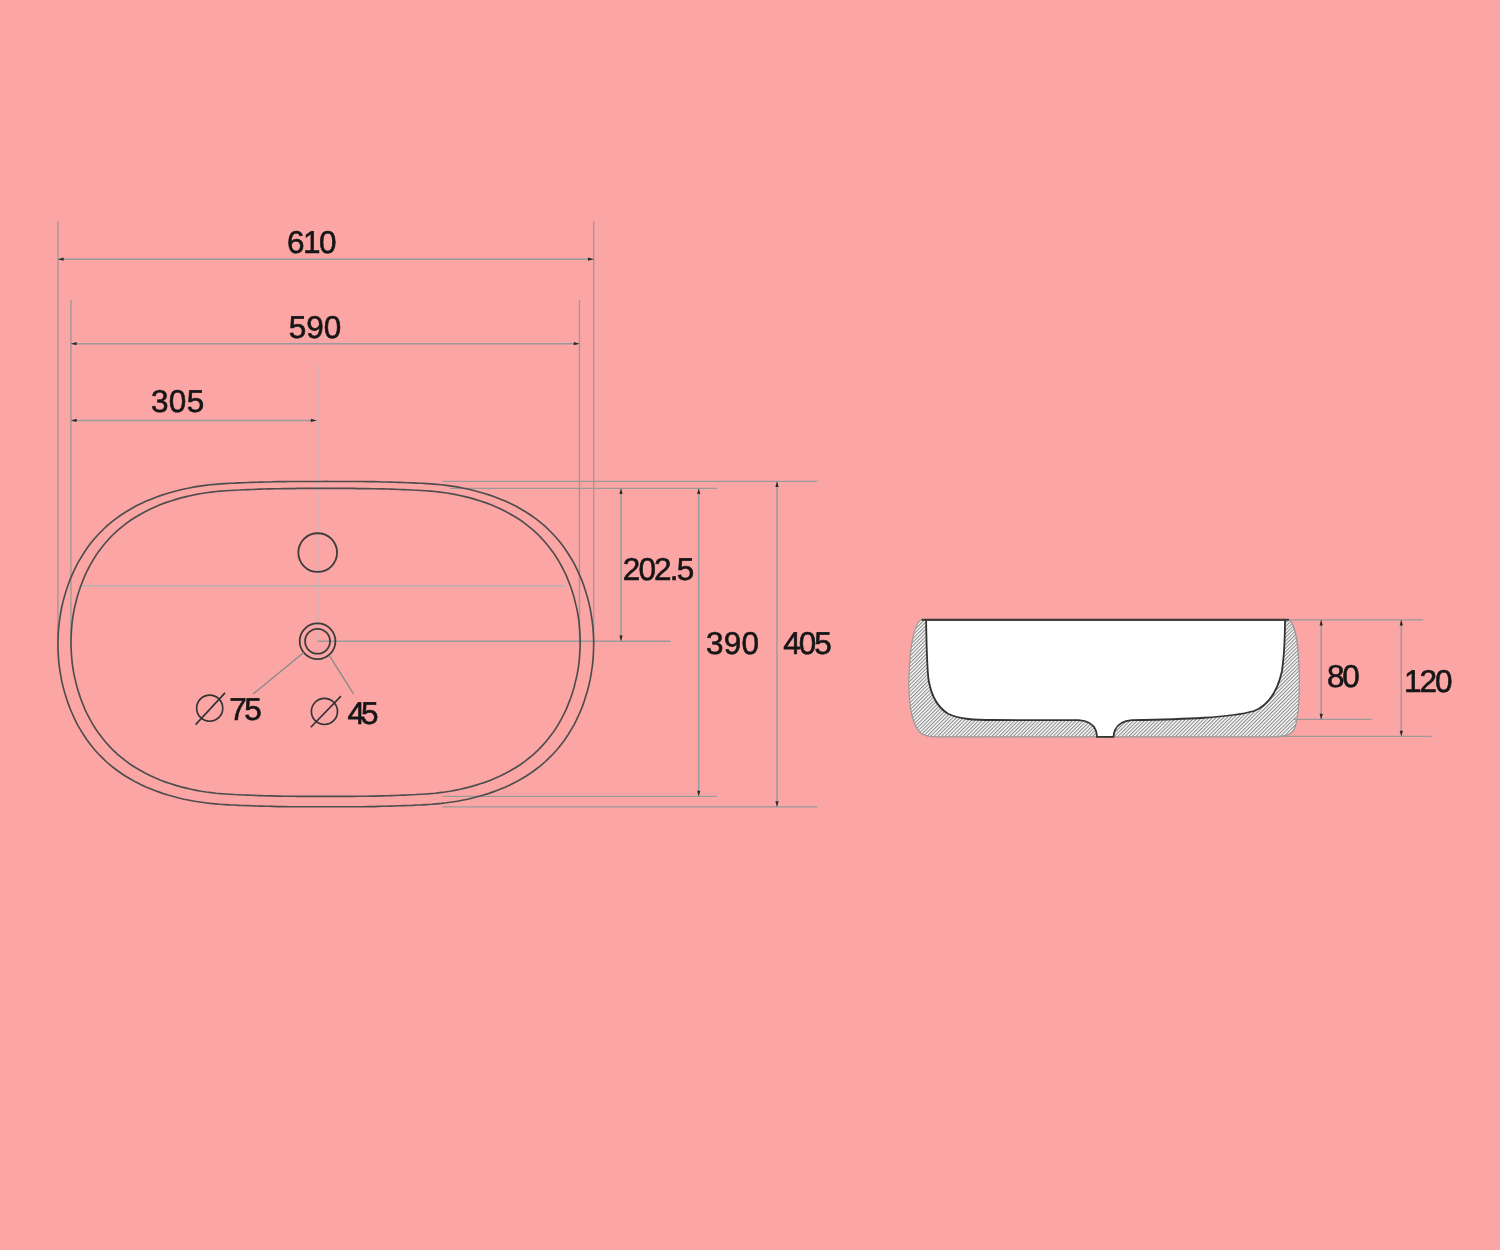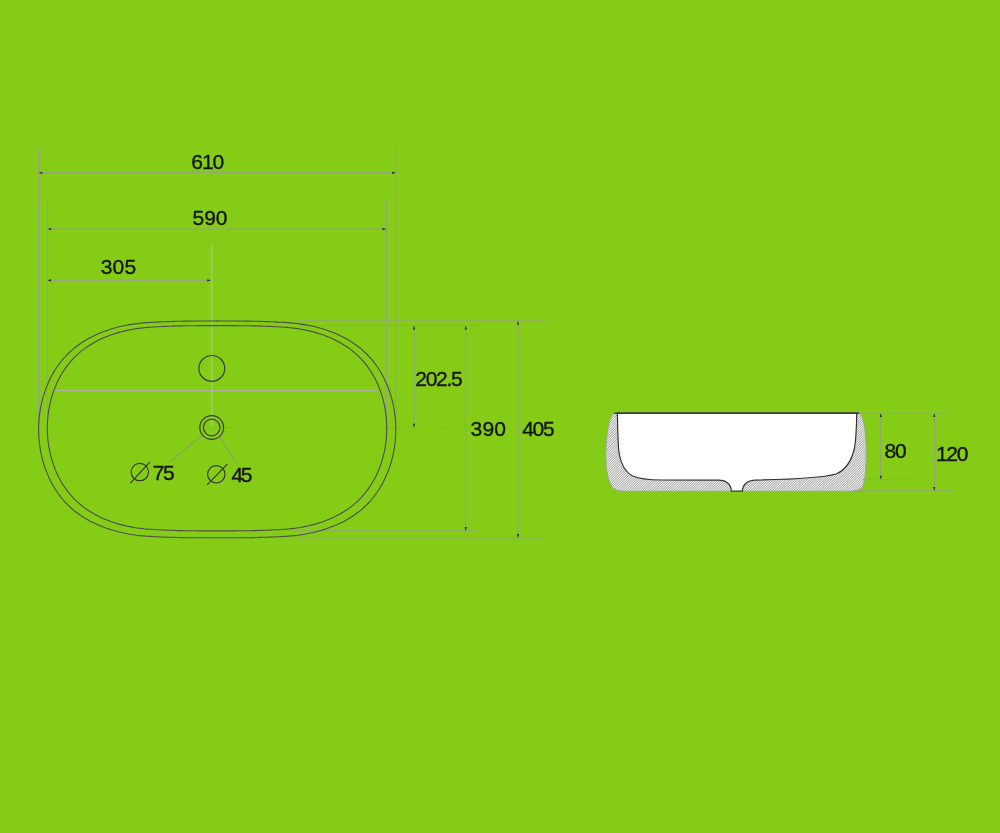--- a/index.html
+++ b/index.html
@@ -1,16 +1,16 @@
 <!DOCTYPE html>
 <html><head>
 <meta charset="utf-8">
 <style>
   html,body{margin:0;padding:0;background:#fff;}
-  .page{width:1000px;height:833px;position:relative;background:#84cc16;overflow:hidden;}
+  .page{width:1000px;height:833px;position:relative;background:#fca5a5;overflow:hidden;}
   text{font-family:"Liberation Sans",sans-serif;font-size:21px;fill:#161616;stroke:#161616;stroke-width:0.4;}
 </style>
 </head>
 <body>
 <div class="page">
 <svg width="1000" height="833" viewBox="0 0 1000 833">
 <defs>
 <pattern id="hatch" patternUnits="userSpaceOnUse" width="1.7" height="1.7" patternTransform="rotate(45)">
   <rect width="1.7" height="1.7" fill="#ffffff"></rect>
   <line x1="0.4" y1="0" x2="0.4" y2="1.7" stroke="#6f6f6f" stroke-width="0.6"></line>

